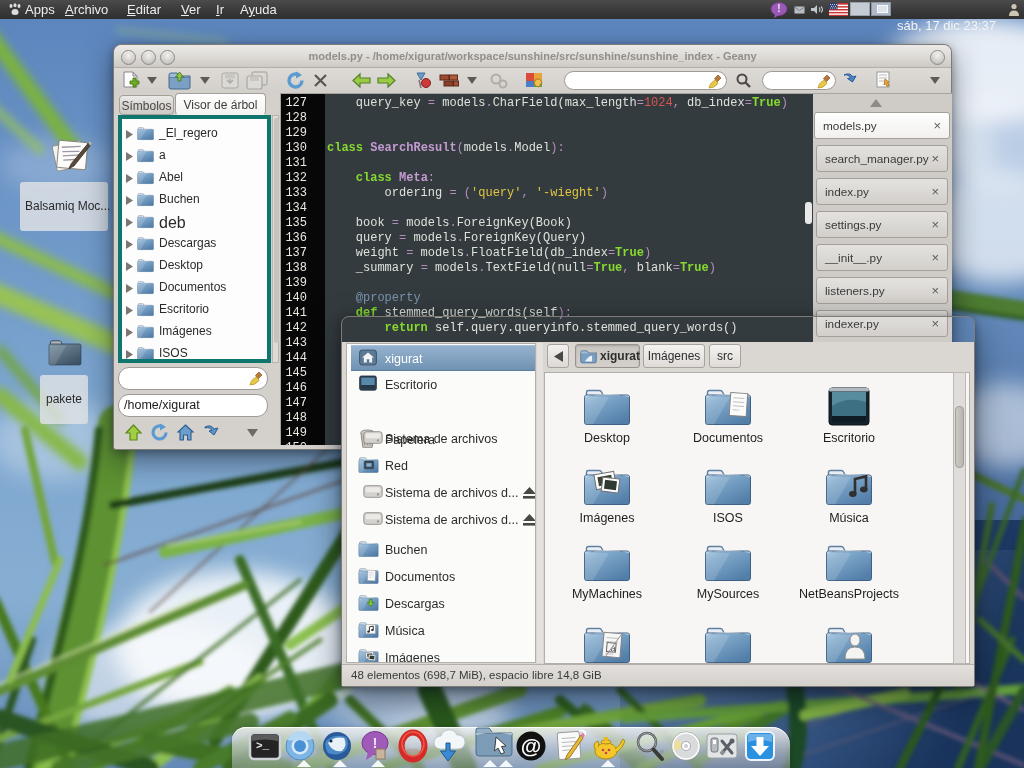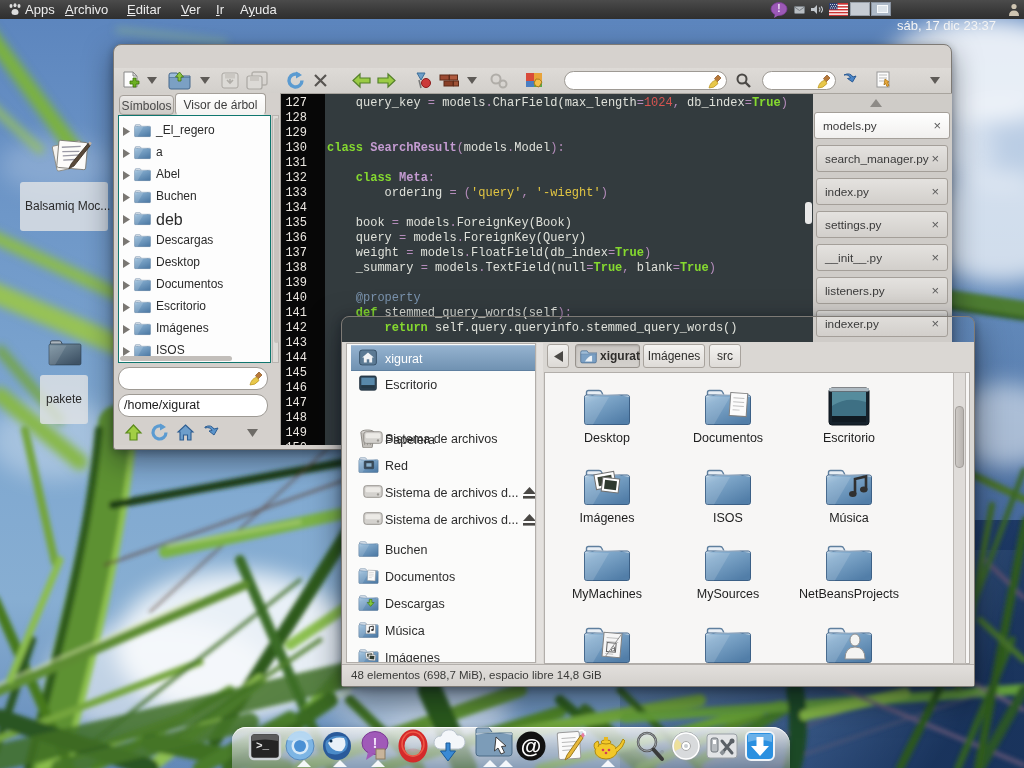--- a/index.html
+++ b/index.html
@@ -232,20 +232,27 @@
 <div class="dlabel" style="left:0px;top:46px;width:88px">Balsamiq Moc...</div>
 </div>
 <div class="abs" style="left:40px;top:338px;z-index:1">
 <svg width="34" height="29" viewBox="0 0 48 40" style="margin-left:8px">
         <use href="#folderdark"></use>
       </svg>
 <div class="dlabel" style="left:0px;top:37px;width:48px">pakete</div>
 </div>
 
 <div id="geany" class="win" style="left:113px;top:44px;width:839px;height:406px;background:#d6d2ce;z-index:2;box-shadow:0 10px 28px rgba(10,15,25,0.5),0 2px 8px rgba(10,15,25,0.3)">
+  <div class="abs" style="left:0;top:0;width:100%;height:23px;background:linear-gradient(#eceae8,#d8d5d1 70%,#cdcac6);border-radius:8px 8px 0 0;border-bottom:1px solid #b2aeaa">
+    <div class="tbtn" style="left:7px;top:5px"></div>
+    <div class="tbtn" style="left:27px;top:5px"></div>
+    <div class="tbtn" style="left:46px;top:5px"></div>
+    <div class="tbtn" style="left:816px;top:5px"></div>
+    <div style="text-align:center;font-size:11px;font-weight:bold;color:#928e8a;line-height:23px">models.py - /home/xigurat/workspace/sunshine/src/sunshine/sunshine_index - Geany</div>
+  </div>
 
   <div class="abs" style="left:0;top:23px;width:100%;height:25px;background:linear-gradient(#dedbd7,#d2cfcb)">
     <svg class="abs" style="left:8px;top:3px" width="18" height="19" viewBox="0 0 18 19">
       <path d="M2,1 h9 l4,4 v11 h-13 z" fill="#fcfcfc" stroke="#888"></path>
           <path d="M11,1 l4,4 h-4 z" fill="#ddd" stroke="#888"></path>
       <path d="M10,9 h3 v3 h3 v3 h-3 v3 h-3 v-3 h-3 v-3 h3 z" fill="#6cb021" stroke="#3d7207" stroke-width="0.8" transform="translate(1,-2)"></path>
     </svg>
     <svg class="abs" style="left:33px;top:9px" width="10" height="7">
           <path d="M0,0 h10 l-5,7 z" fill="#5e5b57"></path>
         </svg>
@@ -333,21 +340,21 @@
           <path d="M0,0 h10 l-5,7 z" fill="#5e5b57"></path>
         </svg>
   </div>
 
   <div class="abs" style="left:0;top:48px;width:166px;height:352px;background:#d4d0cc">
     <div class="gtab" style="left:5px;top:2px;width:55px;height:20px;line-height:20px;text-align:center;color:#4a4a4a">Símbolos</div>
     <div class="gtab" style="left:61px;top:0px;width:91px;height:22px;line-height:22px;text-align:center;background:linear-gradient(#ffffff,#f4f3f1);border-bottom-color:#f4f3f1">Visor de árbol</div>
     <div class="abs" style="left:158px;top:22px;width:7px;height:248px;background:#dedbd7;border:1px solid #b8b4b0">
           <div class="abs" style="left:0.5px;top:2px;width:5px;height:225px;background:#c6c2bd;border-radius:3px"></div>
         </div>
-    <div class="abs" style="left:4px;top:22px;width:153px;height:248px;background:#fdfdfd;border:1px solid #0f766e;overflow:hidden">
+    <div class="abs" style="left:4px;top:22px;width:153px;height:248px;background:#fdfdfd;border:4px solid #0f766e;overflow:hidden">
       <div id="gtree">
             <div class="abs" style="left:0;top:4px;width:156px;height:22px">
               <svg class="abs" style="left:4px;top:7px" width="7" height="9">
                 <path d="M0,0 L7,4.5 L0,9 Z" fill="#7a7773"></path>
               </svg>
               <svg class="abs" style="left:15px;top:3px" width="17" height="15" viewBox="0 0 48 40">
                 <use href="#folder"></use>
               </svg>
               <span class="abs" style="left:37px;top:3px;font-size:12px;color:#2a2a2a">_El_regero</span>
             </div>

